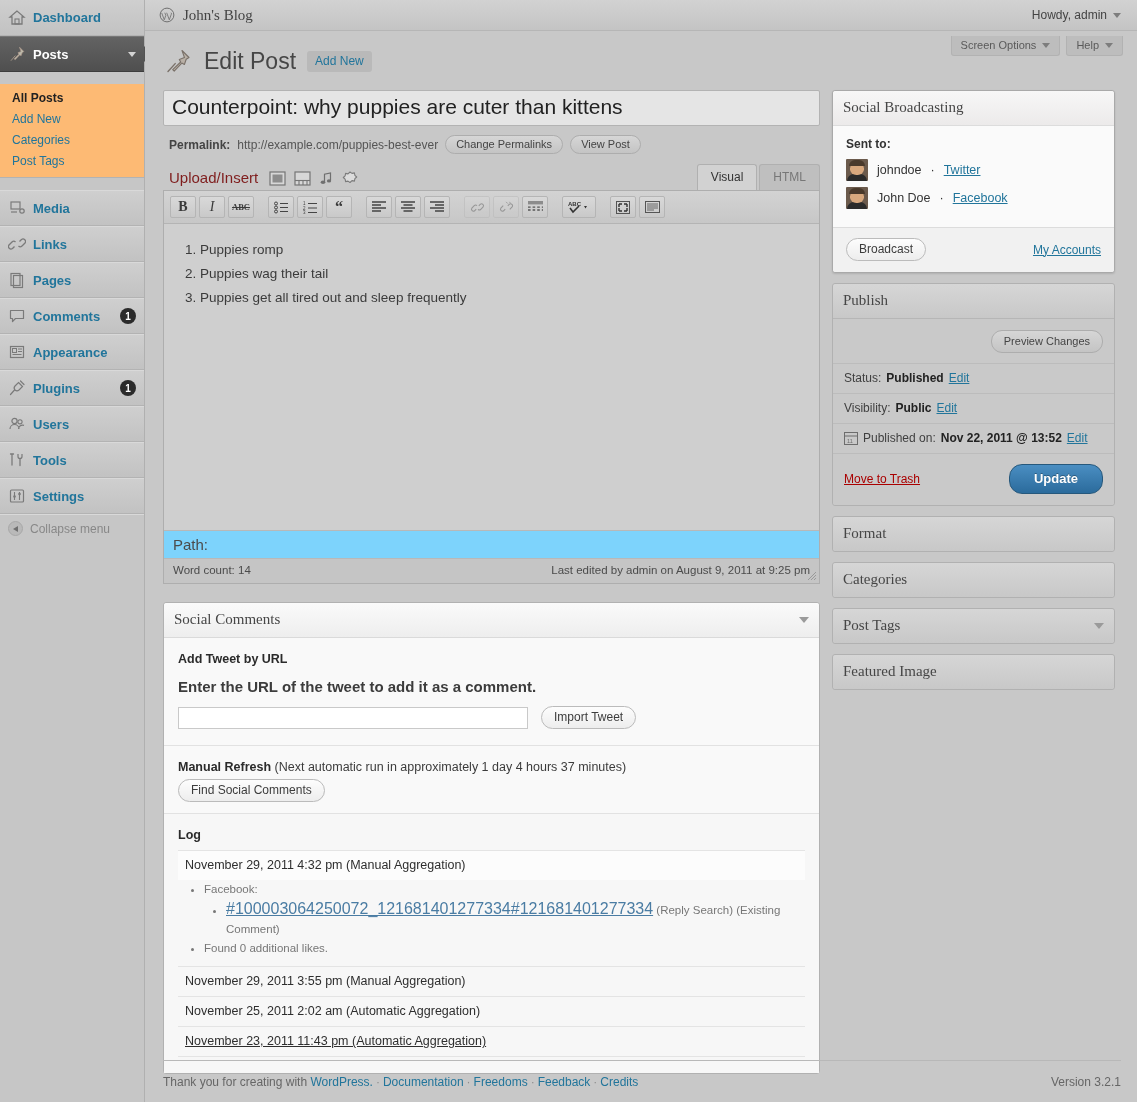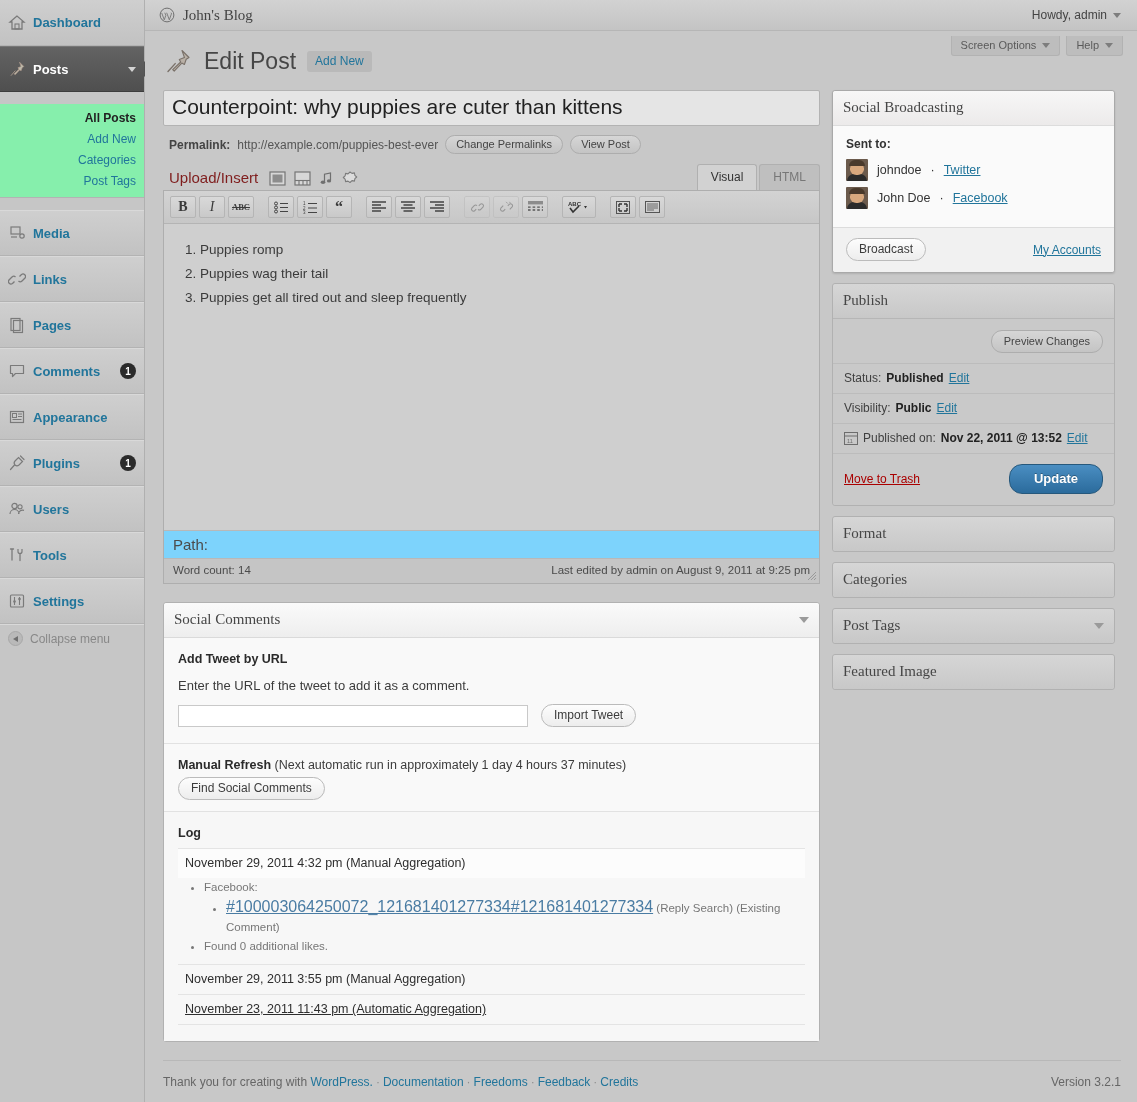--- a/index.html
+++ b/index.html
@@ -19,21 +19,21 @@
   
   #sidebar {
     width:145px; flex:0 0 145px;
     background:#c6c6c6;
     border-right:1px solid #b0b0b0;
     position:relative;
   }
   .menu-top {
     position:relative;
     display:flex; align-items:center; gap:7px;
-    height:46px; padding:0 8px;
+    height:36px; padding:0 8px;
     font-weight:bold; font-size:13px; color:#21759b;
     border-top:1px solid #d9d9d9;
     border-bottom:1px solid #b3b3b3;
     background:linear-gradient(to bottom,#cfcfcf,#c2c2c2);
     cursor:pointer;
   }
   .menu-top.first { border-top:none; }
   .menu-top.current {
     background:linear-gradient(to bottom,#636363,#4f4f4f);
     color:#fff; border-bottom:1px solid #3d3d3d; border-top:1px solid #777;
@@ -50,21 +50,21 @@
   .caret-dn {
     width:0;height:0;border-left:4px solid transparent;border-right:4px solid transparent;
     border-top:5px solid #d4d4d4;
   }
   .badge {
     display:inline-flex; align-items:center; justify-content:center;
     min-width:16px; height:16px; padding:0 4px; margin-left:5px;
     border-radius:9px; background:#2b2b2b; color:#fff;
     font-size:10px; font-weight:bold;
   }
-  .submenu { background:#86efac; padding:4px 0 5px 0; border-bottom:1px solid #b3b3b3;text-align:right;}
+  .submenu { background:#fdba74; padding:4px 0 5px 0; border-bottom:1px solid #b3b3b3;}
   .submenu li {
     list-style:none; padding:2px 8px 2px 12px; font-size:12px; line-height:17px;
     color:#21759b; cursor:pointer;
   }
   .submenu li.cur { color:#222; font-weight:bold; }
   .collapse-menu {
     display:flex; align-items:center; gap:7px; height:28px; padding:0 8px;
     color:#888; font-size:12px; border-top:1px solid #d9d9d9; cursor:pointer;
   }
   .collapse-circ{
@@ -229,21 +229,21 @@
     border:1px solid #26587c; border-radius:13px;
     background:linear-gradient(to bottom,#4a8ec2,#2b6b9c);
     text-shadow:0 -1px 0 rgba(0,0,0,.3); cursor:pointer;
   }
 
   
   #social-comments { background:#f7f7f7; }
   #social-comments .mbhead { background:linear-gradient(to bottom,#fafafa,#eeeeee); border-bottom:1px solid #dadada;}
   .sc-section { padding:14px 14px 16px; border-bottom:1px solid #e2e2e2; background:#f9f9f9;}
   .sc-h4 { font-weight:bold; font-size:12.5px; color:#2b2b2b; margin:0 0 7px; }
-  .sc-p { font-size:13px; color:#3c3c3c; margin:12px 0 11px; }
+  .sc-p { font-size:15px; color:#3c3c3c; margin:12px 0 11px;font-weight:bold; }
   .sc-inline { display:flex; align-items:center; gap:13px; }
   .sc-input { width:350px; height:22px; border:1px solid #c9c9c9; background:#fff; outline:none; padding:0 6px; font-size:12px;}
   .sc-refresh-line { font-size:12.5px; color:#3c3c3c; margin-bottom:9px; }
   .sc-refresh-line b { color:#2b2b2b; }
   .sc-log { padding:14px 14px 16px; background:#f7f7f7; }
   .log-title { font-weight:bold; font-size:12.5px; color:#2b2b2b; margin-bottom:8px; }
   .log-entry { border-top:1px solid #e4e4e4; }
   .log-entry:first-child { border-top:none; }
   .log-head { padding:7px 7px 8px; font-size:12.5px; color:#2e2e2e; background:#fcfcfc; }
   .log-detail { padding:0 0 8px 0; background:#f7f7f7; }
@@ -610,20 +610,23 @@
                   </li>
                   <li>Found 0 additional likes.</li>
                 </ul>
               </div>
             </div>
 
             <div class="log-entry">
               <div class="log-head" style="background:#f7f7f7;">November 29, 2011 3:55 pm (Manual Aggregation)</div>
             </div>
             <div class="log-entry">
+              <div class="log-head" style="background:#f7f7f7;">November 25, 2011 2:02 am (Automatic Aggregation)</div>
+            </div>
+            <div class="log-entry">
               <div class="log-head" style="background:#f7f7f7;text-decoration:underline;">November 23, 2011 11:43 pm (Automatic Aggregation)</div>
             </div>
             <div style="border-top:1px solid #e4e4e4;"></div>
           </div>
         </div>
       </div>
 
       <div id="post-right">
 
         <div class="metabox" id="social-broadcast">

